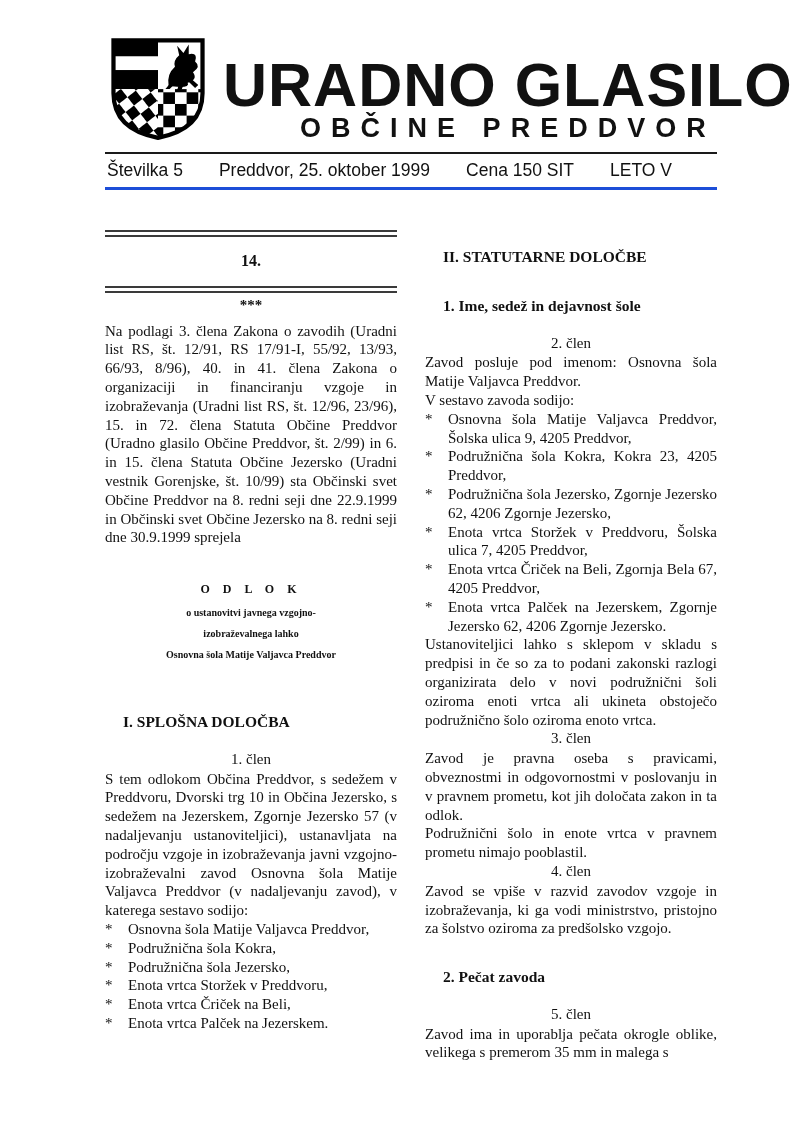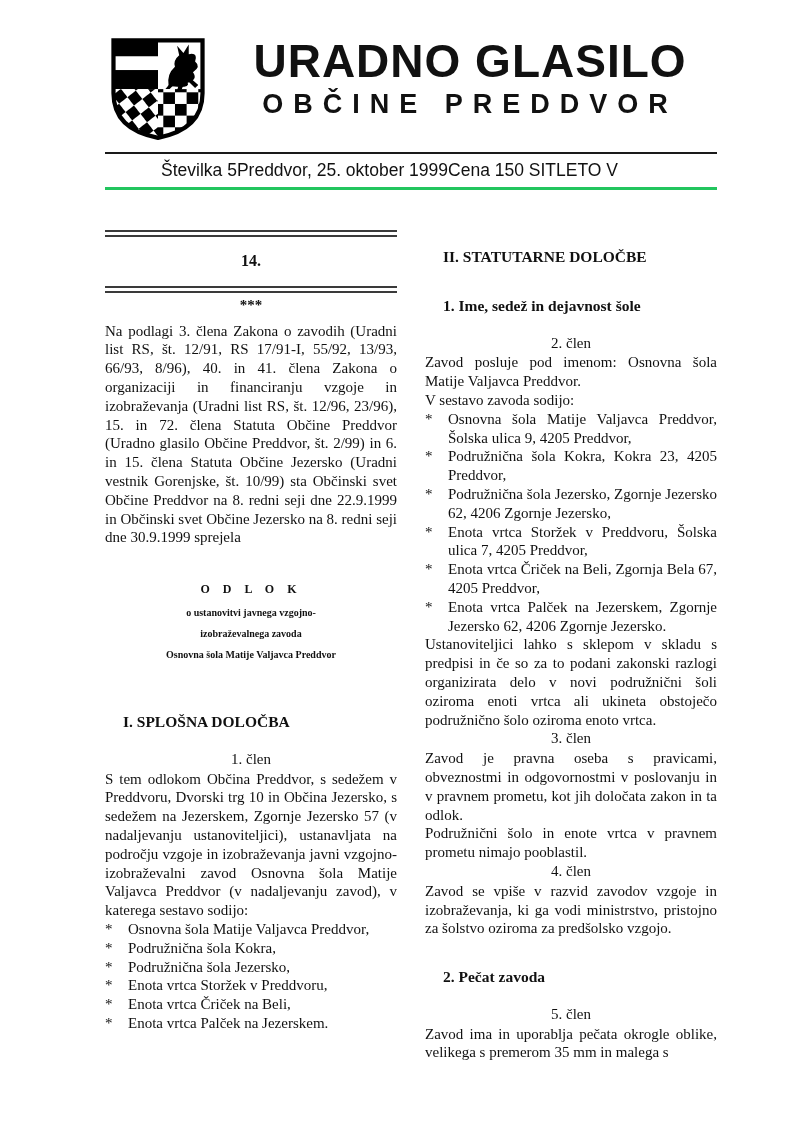--- a/index.html
+++ b/index.html
@@ -11,31 +11,31 @@
     padding:34px 76px 0 105px;
   }
   
   .masthead{display:flex;align-items:flex-start;gap:12px;height:112px;}
   .crest{flex:none;width:106px;height:106px;}
   .masthead-titles{
     flex:1;display:flex;flex-direction:column;align-items:center;
     font-family:"Liberation Sans", sans-serif;font-weight:bold;
     padding-top:2px;
   }
-  .masthead-title{font-size:46px;line-height:50px;letter-spacing:1px;white-space:nowrap;}
+  .masthead-title{font-size:61px;line-height:50px;letter-spacing:1px;white-space:nowrap;margin-top:24px;}
   .masthead-subtitle{font-size:27px;line-height:34px;letter-spacing:10px;white-space:nowrap;margin-top:1px;}
   
   .meta-bar{
     margin-top:6px;
-    border-top:2px solid #1a1a1a;border-bottom:3px solid #22c55e;
+    border-top:2px solid #1a1a1a;border-bottom:3px solid #1d4ed8;
     font-family:"Liberation Sans", sans-serif;
     font-size:17.5px;line-height:20px;
     display:flex;align-items:center;
     padding:6px 45px 7px 2px;
-    justify-content:center;
+    justify-content:space-between;
   }
   
   .columns{display:flex;gap:28px;margin-top:40px;font-size:15px;line-height:18.8px;}
   .col{flex:1;min-width:0;}
   .just{text-align:justify;margin:0;}
   .double-rule{height:3px;border-top:2px solid #3a3a3a;border-bottom:2px solid #3a3a3a;}
   .item-no{text-align:center;font-weight:bold;font-size:16px;margin:15px 0;}
   .stars{text-align:center;font-weight:bold;margin:3px 0 7px;}
   .decree-title{text-align:center;font-weight:bold;font-size:12px;letter-spacing:5px;margin-top:33px;}
   .decree-sub{text-align:center;font-weight:bold;font-size:10px;line-height:21px;margin-top:3px;}
@@ -107,21 +107,21 @@
       <div class="double-rule"></div>
       <div class="item-no">14.</div>
       <div class="double-rule"></div>
       <div class="stars">***</div>
 
       <p class="just">Na podlagi 3. člena Zakona o zavodih (Uradni list RS, št. 12/91, RS 17/91-I, 55/92, 13/93, 66/93, 8/96), 40. in 41. člena Zakona o organizaciji in financiranju vzgoje in izobraževanja (Uradni list RS, št. 12/96, 23/96), 15. in 72. člena Statuta Občine Preddvor (Uradno glasilo Občine Preddvor, št. 2/99) in 6. in 15. člena Statuta Občine Jezersko (Uradni vestnik Gorenjske, št. 10/99) sta Občinski svet Občine Preddvor na 8. redni seji dne 22.9.1999 in Občinski svet Občine Jezersko na 8. redni seji dne 30.9.1999 sprejela</p>
 
       <div class="decree-title">O D L O K</div>
       <div class="decree-sub">
         <div>o ustanovitvi javnega vzgojno-</div>
-        <div>izobraževalnega zavoda</div>
+        <div>izobraževalnega lahko</div>
         <div>Osnovna šola Matije Valjavca Preddvor</div>
       </div>
 
       <h3 class="sec-heading mt-big">I. SPLOŠNA DOLOČBA</h3>
 
       <div class="clen-label mt-sm">1. člen</div>
       <p class="just">S tem odlokom Občina Preddvor, s sedežem v Preddvoru, Dvorski trg 10 in Občina Jezersko, s sedežem na Jezerskem, Zgornje Jezersko 57 (v nadaljevanju ustanoviteljici), ustanavljata na področju vzgoje in izobraževanja javni vzgojno-izobraževalni zavod Osnovna šola Matije Valjavca Preddvor (v nadaljevanju zavod), v katerega sestavo sodijo:</p>
 
       <ul class="unit-list">
         <li>

